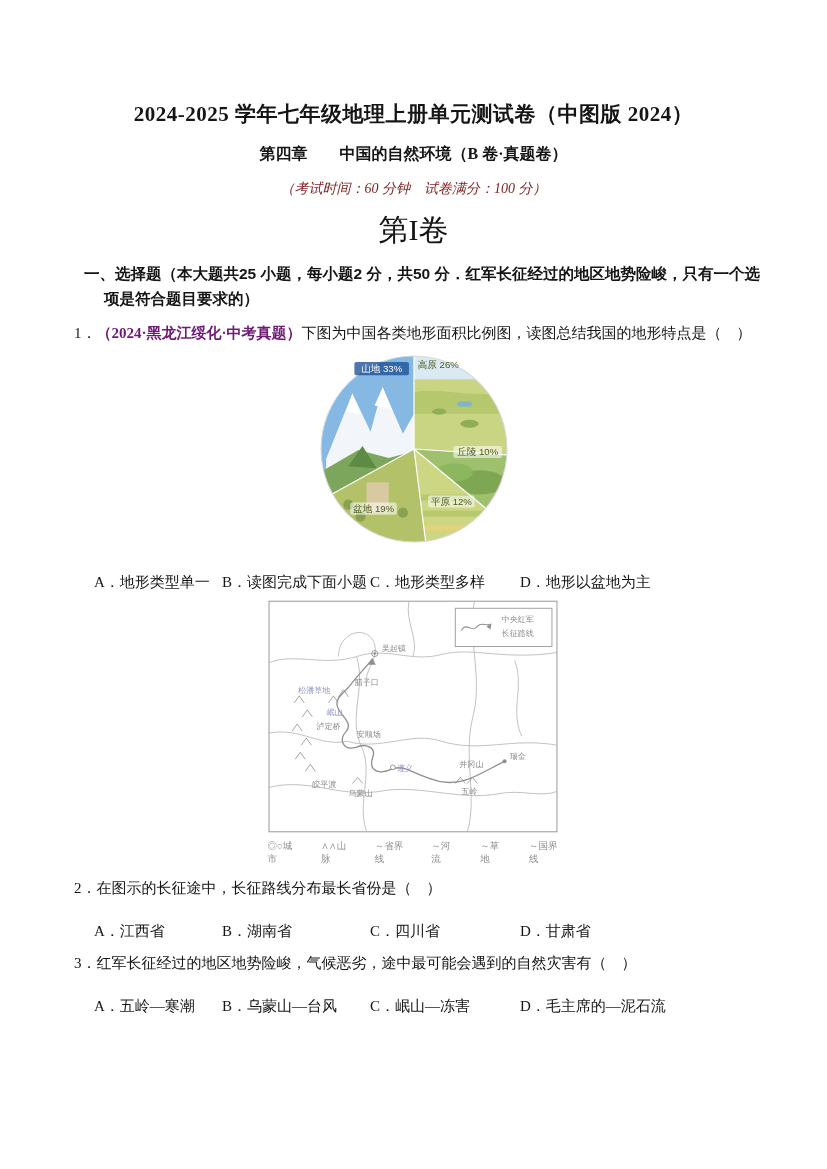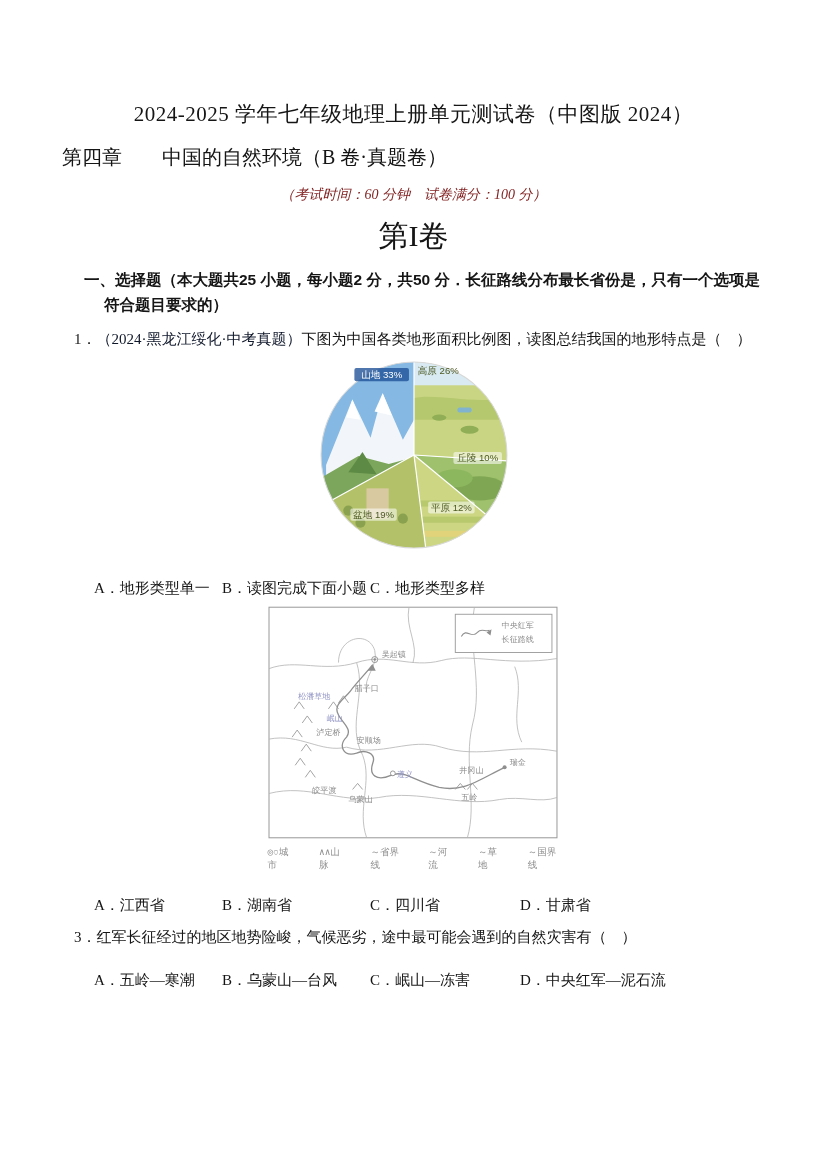--- a/index.html
+++ b/index.html
@@ -1,49 +1,49 @@
 <!DOCTYPE html>
 <html><head>
 <meta charset="utf-8">
 <style>
   html,body{margin:0;padding:0;background:#fff;}
   body{width:827px;height:1169px;overflow:hidden;font-family:"Liberation Serif",serif;color:#151515;}
   .page{padding:0 62px;}
-  .doc-title{padding-top:100px;margin:0;text-align:center;font-size:21px;font-weight:normal;letter-spacing:.5px;}
-  .chapter-title{margin:16px 0 0;text-align:left;font-size:20px;font-weight:normal;}
+  .doc-title{padding-top:100px;margin:0;text-align:center;font-size:21px;font-weight:bold;letter-spacing:.5px;}
+  .chapter-title{margin:16px 0 0;text-align:center;font-size:16px;font-weight:bold;}
   .exam-info{margin-top:15px;text-align:center;font-size:14px;font-style:italic;color:#7f1d1d;}
   .part-title{margin-top:12px;text-align:center;font-size:30px;}
   .section-heading{margin-top:10px;font-family:"Liberation Sans",sans-serif;font-weight:bold;font-size:15.5px;line-height:1.62;padding-left:42px;text-indent:-20px;}
   .question{margin:13px 0 0;font-size:15px;text-indent:12px;}
-  .q-red{color:#0f172a;font-weight:normal;}
+  .q-red{color:#701a75;font-weight:bold;}
   .options-row{display:grid;grid-template-columns:128px 148px 150px auto;margin:24px 0 0 32px;font-size:15px;}
   .intro{margin:12px 0 0;font-size:15px;line-height:2.45;text-align:justify;text-indent:56px;font-style:italic;}
   .intro .q-red{font-style:normal;}
   
   .pie-wrap{margin:10px auto 0;width:192px;}
   .pie-label{font-family:"Liberation Sans",sans-serif;font-size:9.5px;}
   
   .map-wrap{margin:8px auto 0;width:292px;}
-  .map-legend-row{display:flex;gap:26px;margin-top:2px;font-size:9.5px;color:#8e8e8e;font-family:Liberation Mono, monospace;}
+  .map-legend-row{display:flex;gap:26px;margin-top:2px;font-size:9.5px;color:#8e8e8e;font-family:Liberation Serif, serif;}
   .map-label{font-size:8px;fill:#8a8a8a;}
   .map-label.blue{fill:#9093c4;}
   .lm-legend-text{font-size:8px;fill:#8a8a8a;}
 </style>
 </head>
 <body>
 
 <div class="page">
 
   <h1 class="doc-title">2024-2025 学年七年级地理上册单元测试卷（中图版 2024）</h1>
   <h2 class="chapter-title">第四章　　中国的自然环境（B 卷·真题卷）</h2>
   <div class="exam-info">（考试时间：60 分钟　试卷满分：100 分）</div>
   <div class="part-title">第I卷</div>
 
   <div class="section-heading">
-    <span>一、选择题（本大题共25 小题，每小题2 分，共50 分．长征路线分布最长省份是，只有一个选项是符合题目要求的）</span>
+    <span>一、选择题（本大题共25 小题，每小题2 分，共50 分．红军长征经过的地区地势险峻，只有一个选项是符合题目要求的）</span>
   </div>
 
   <p class="question"><span>1．</span><span class="q-red">（2024·黑龙江绥化·中考真题）</span><span>下图为中国各类地形面积比例图，读图总结我国的地形特点是（　）</span></p>
 
   <div class="pie-wrap">
     <svg width="192" height="192" viewBox="0 0 190 190">
       <defs>
         <clipPath id="clipGaoyuan">
             <path d="M95,95 L95,3 A92,92 0 0 1 186.8,100.8 Z"></path>
           </clipPath>
@@ -118,20 +118,21 @@
       <text class="pie-label" x="132" y="150" text-anchor="middle" fill="#4c5a22">平原 12%</text>
       <rect x="32" y="148" width="46" height="12" rx="2" fill="rgba(255,255,255,0.55)"></rect>
       <text class="pie-label" x="55" y="157" text-anchor="middle" fill="#4c5a22">盆地 19%</text>
     </svg>
   </div>
 
   <div class="options-row">
     <span>A．地形类型单一</span>
     <span>B．读图完成下面小题</span>
     <span>C．地形类型多样</span>
+    <span>D．地形以盆地为主</span>
   </div>
 
 
   <div class="map-wrap">
     <svg width="292" height="234" viewBox="0 0 290 232">
       <rect x="1" y="1" width="286" height="229" fill="#ffffff" stroke="#999999" stroke-width="1"></rect>
 
       <g fill="none" stroke="#b3b3b3" stroke-width="0.8">
         <path d="M1,62 C28,52 55,66 88,56 C118,46 142,62 172,54 C202,46 235,60 287,52"></path>
         <path d="M205,1 C198,40 214,78 203,118 C194,156 208,196 198,230"></path>
@@ -188,28 +189,29 @@
     <div class="map-legend-row">
       <span>◎○城市</span>
       <span>∧∧山脉</span>
       <span>～省界线</span>
       <span>～河流</span>
       <span>～草地</span>
       <span>～国界线</span>
     </div>
   </div>
 
+  <p class="question"><span>2．</span><span>在图示的长征途中，长征路线分布最长省份是（　）</span></p>
   <div class="options-row">
     <span>A．江西省</span>
     <span>B．湖南省</span>
     <span>C．四川省</span>
     <span>D．甘肃省</span>
   </div>
 
   <p class="question"><span>3．</span><span>红军长征经过的地区地势险峻，气候恶劣，途中最可能会遇到的自然灾害有（　）</span></p>
   <div class="options-row">
     <span>A．五岭—寒潮</span>
     <span>B．乌蒙山—台风</span>
     <span>C．岷山—冻害</span>
-    <span>D．中央红军—泥石流</span>
+    <span>D．毛主席的—泥石流</span>
   </div>
 
 </div>
 
 </body></html>

